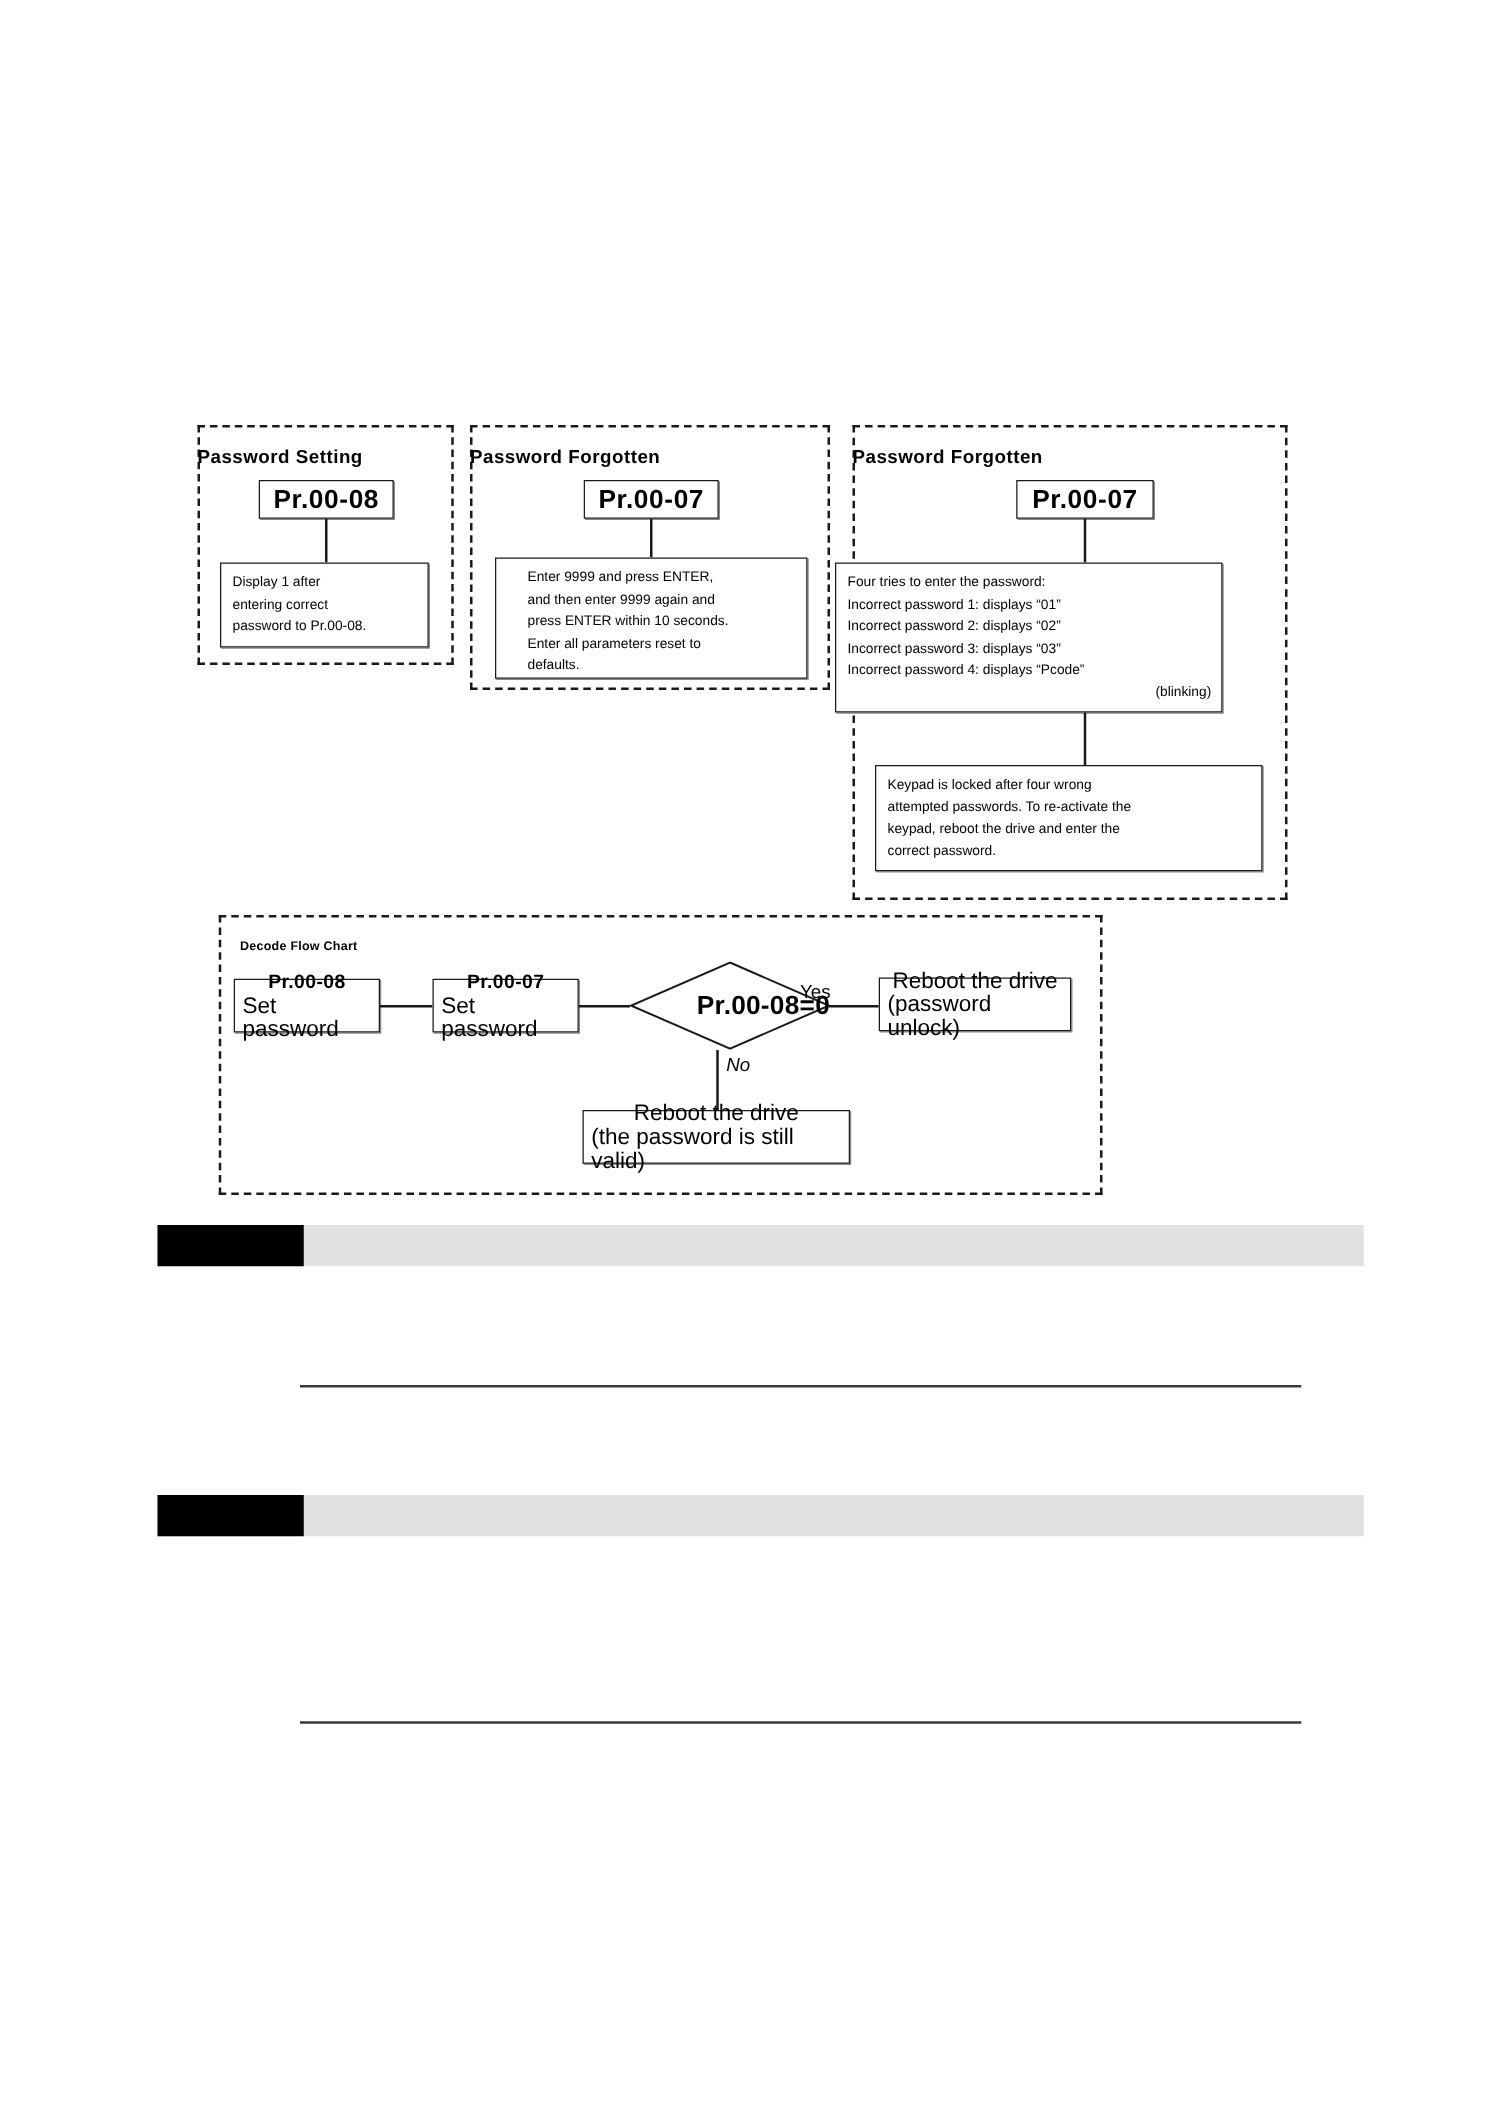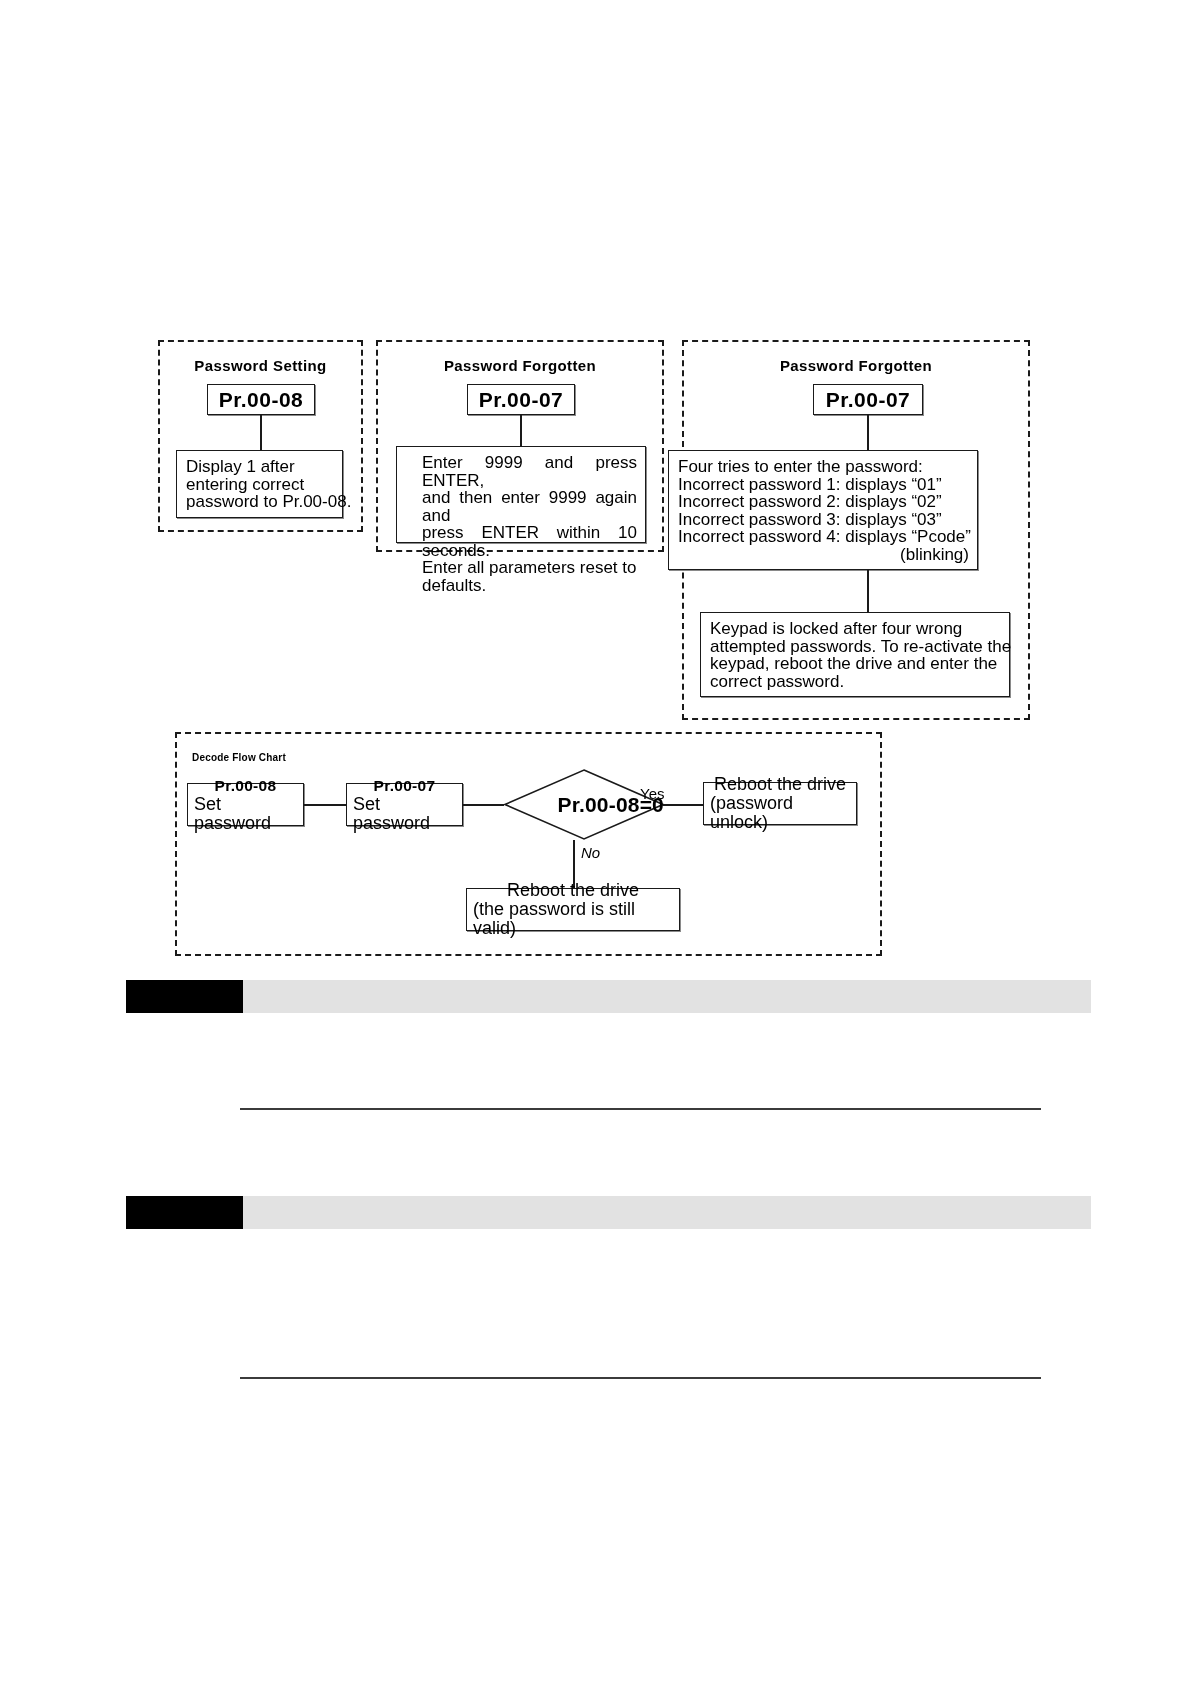--- a/index.html
+++ b/index.html
@@ -21,40 +21,39 @@
 
   .dashed-panel {
     border: 2px dashed #1a1a1a;
     background: transparent;
   }
 
   .panel-title {
     font-weight: bold;
     font-size: 15px;
     letter-spacing: 0.4px;
-    text-align: center;
     white-space: nowrap;
   }
 
   .param-box {
     border: 1.5px solid #1a1a1a;
     background: #ffffff;
     font-weight: bold;
     font-size: 21px;
     letter-spacing: 0.5px;
     display: flex;
     align-items: center;
     justify-content: center;
     box-shadow: 1px 1px 0 #8a8a8a;
   }
 
   .text-box {
     border: 1.5px solid #1a1a1a;
     background: #ffffff;
-    font-size: 17px;
+    font-size: 11px;
     line-height: 17.5px;
     padding: 7px 8px 7px 9px;
     box-shadow: 1px 1px 0 #8a8a8a;
   }
 
   .text-box.justify { text-align: justify; text-align-last: left; }
   .text-box .line { white-space: pre; }
   .text-box .line.right { text-align: right; }
 
   .connector-v {

